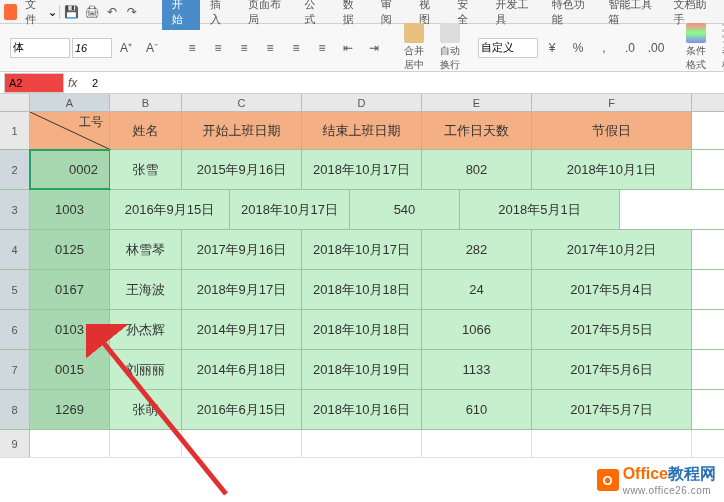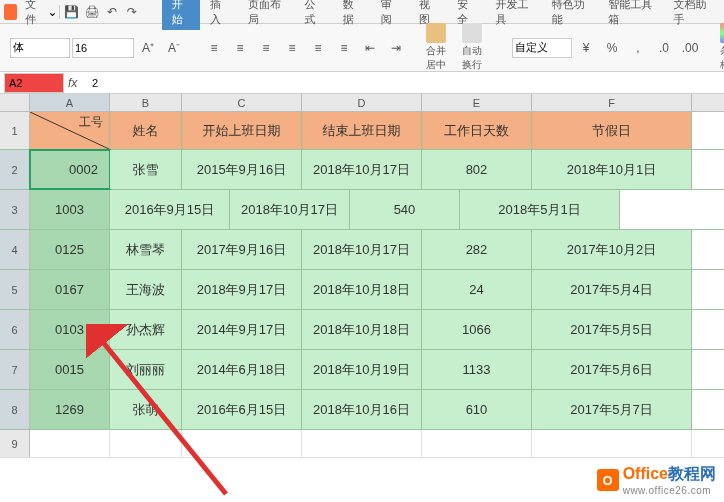--- a/index.html
+++ b/index.html
@@ -95,21 +95,21 @@
   <div class="tab">安全</div>
   <div class="tab">开发工具</div>
   <div class="tab">特色功能</div>
   <div class="tab">智能工具箱</div>
   <div class="tab">文档助手</div>
 </div>
 
 <div class="ribbon">
   <div class="ribbon-group">
     <input class="font-select" value="体" style="">
-    <input class="font-select" style="width: 62px;" value="16">
+    <input class="font-select" style="width: 40px; font-style: italic;" value="16">
     <div class="tool-btn">A⁺</div>
     <div class="tool-btn">A⁻</div>
   </div>
   <div class="ribbon-sep"></div>
   <div class="ribbon-group">
     <div class="tool-btn">≡</div>
     <div class="tool-btn">≡</div>
     <div class="tool-btn">≡</div>
     <div class="tool-btn">≡</div>
     <div class="tool-btn">≡</div>
@@ -121,21 +121,21 @@
   <div class="big-btn">
     <div class="big-btn-icon" style="background:#e8c080"></div>
     <span>合并居中</span>
   </div>
   <div class="big-btn">
     <div class="big-btn-icon"></div>
     <span>自动换行</span>
   </div>
   <div class="ribbon-sep"></div>
   <div class="ribbon-group">
-    <input class="font-select" style="width: 60px; margin-left: 12px;" value="自定义">
+    <input class="font-select" style="width: 60px;" value="自定义">
     <div class="tool-btn">¥</div>
     <div class="tool-btn">%</div>
     <div class="tool-btn">,</div>
     <div class="tool-btn">.0</div>
     <div class="tool-btn">.00</div>
   </div>
   <div class="ribbon-sep"></div>
   <div class="big-btn">
     <div class="big-btn-icon" style="background:linear-gradient(#f88,#8f8,#88f)"></div>
     <span>条件格式</span>

